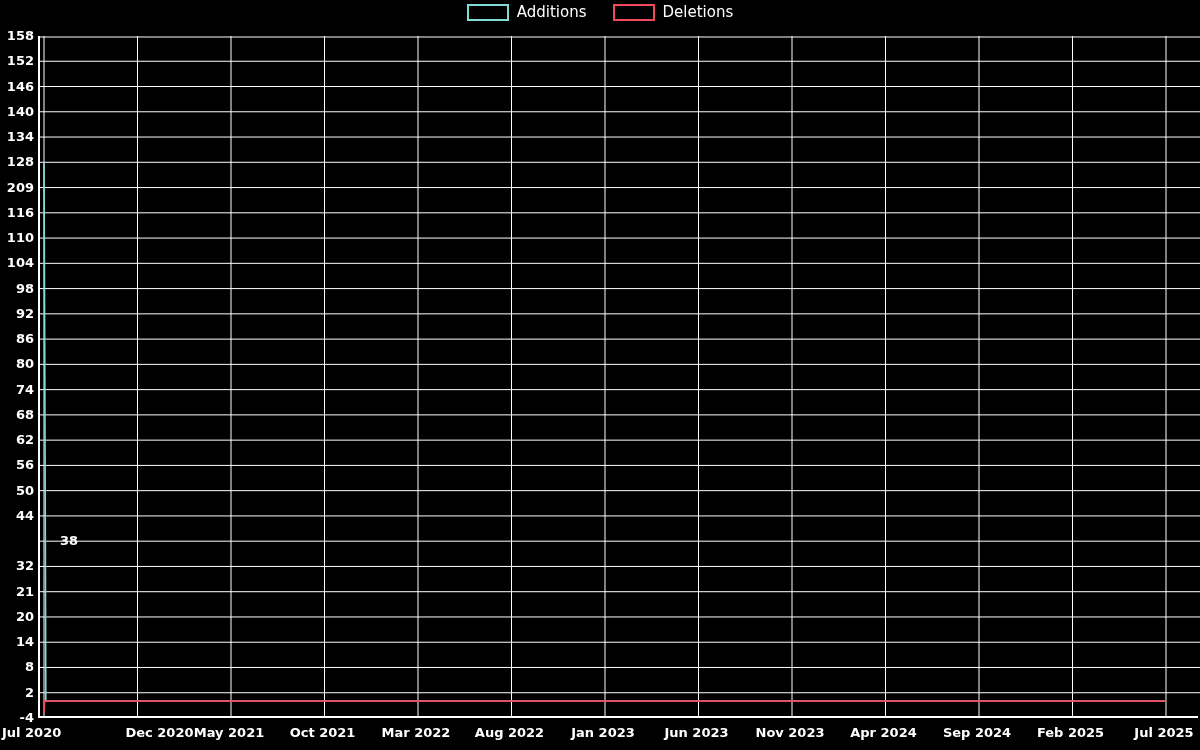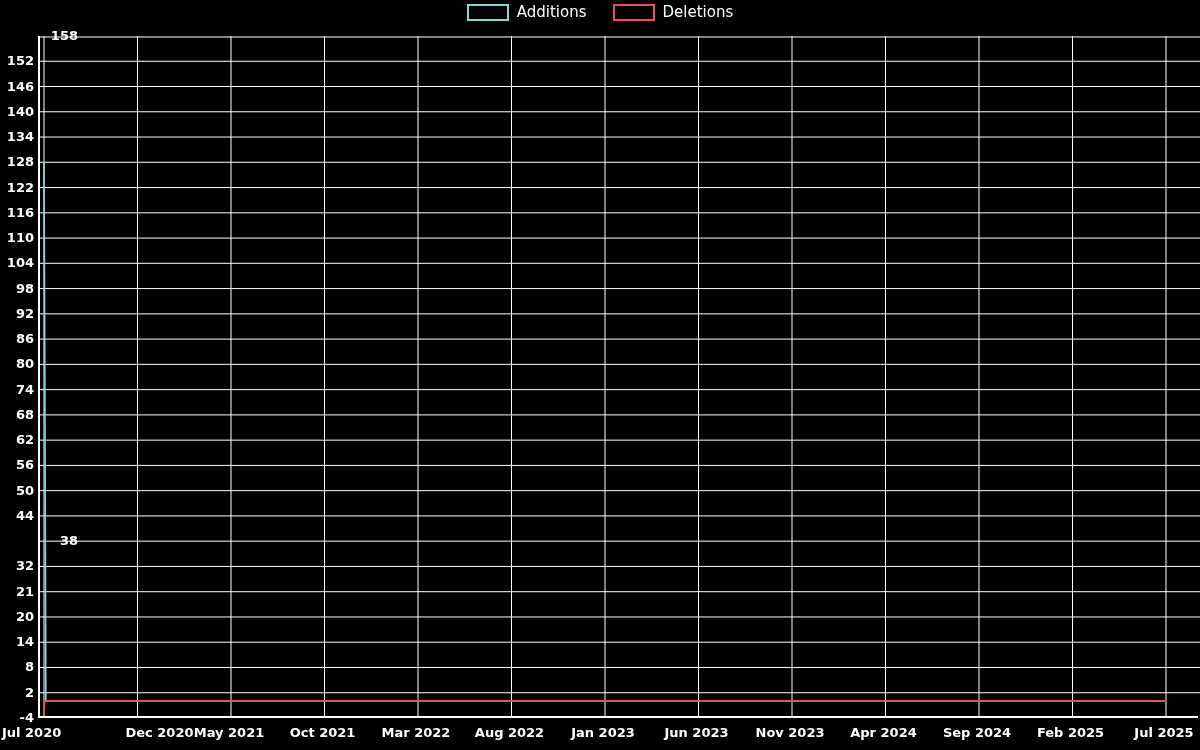--- a/index.html
+++ b/index.html
@@ -162,27 +162,27 @@
         <line x1="1126" x2="1126" y1="0" y2="682" stroke="#ffffff" stroke-width="1"></line>
         <line x1="0" x2="1160" y1="1" y2="1" stroke="#ffffff" stroke-width="1"></line>
       </svg>
     <svg id="series-svg" viewBox="0 0 1160 682" preserveAspectRatio="none">
         <polyline points="4.00,126.30 4.60,282.06 5.20,454.67 5.80,665.16 97.50,665.16 191.00,665.16 284.50,665.16 378.00,665.16 471.50,665.16 565.00,665.16 658.50,665.16 752.00,665.16 845.50,665.16 939.00,665.16 1032.50,665.16 1126.00,665.16" fill="none" stroke="#7fdbd4" stroke-width="1.6"></polyline>
         <polyline points="4.00,677.79 4.60,665.16 97.50,665.16 191.00,665.16 284.50,665.16 378.00,665.16 471.50,665.16 565.00,665.16 658.50,665.16 752.00,665.16 845.50,665.16 939.00,665.16 1032.50,665.16 1126.00,665.16" fill="none" stroke="#f1485b" stroke-width="1.6"></polyline>
       </svg>
   </div>
 
   <div id="ytick-layer">
-      <div class="ytick" style="top: 29px; left: 0px; width: 34px; right: auto; padding-left: 44px;">158</div>
+      <div class="ytick" style="top: 29px; left: 0px; width: 34px; right: auto;">158</div>
       <div class="ytick" style="top: 54.2593px; left: 0px; width: 34px; right: auto;">152</div>
       <div class="ytick" style="top: 79.5185px; left: 0px; width: 34px; right: auto;">146</div>
       <div class="ytick" style="top: 104.778px; left: 0px; width: 34px; right: auto;">140</div>
       <div class="ytick" style="top: 130.037px; left: 0px; width: 34px; right: auto;">134</div>
       <div class="ytick" style="top: 155.296px; left: 0px; width: 34px; right: auto;">128</div>
-      <div class="ytick" style="top: 180.556px; left: 0px; width: 34px; right: auto;">122</div>
+      <div class="ytick" style="top: 180.556px; left: 0px; width: 34px; right: auto;">209</div>
       <div class="ytick" style="top: 205.815px; left: 0px; width: 34px; right: auto;">116</div>
       <div class="ytick" style="top: 231.074px; left: 0px; width: 34px; right: auto;">110</div>
       <div class="ytick" style="top: 256.333px; left: 0px; width: 34px; right: auto;">104</div>
       <div class="ytick" style="top: 281.593px; left: 0px; width: 34px; right: auto;">98</div>
       <div class="ytick" style="top: 306.852px; left: 0px; width: 34px; right: auto;">92</div>
       <div class="ytick" style="top: 332.111px; left: 0px; width: 34px; right: auto;">86</div>
       <div class="ytick" style="top: 357.37px; left: 0px; width: 34px; right: auto;">80</div>
       <div class="ytick" style="top: 382.63px; left: 0px; width: 34px; right: auto;">74</div>
       <div class="ytick" style="top: 407.889px; left: 0px; width: 34px; right: auto;">68</div>
       <div class="ytick" style="top: 433.148px; left: 0px; width: 34px; right: auto;">62</div>

